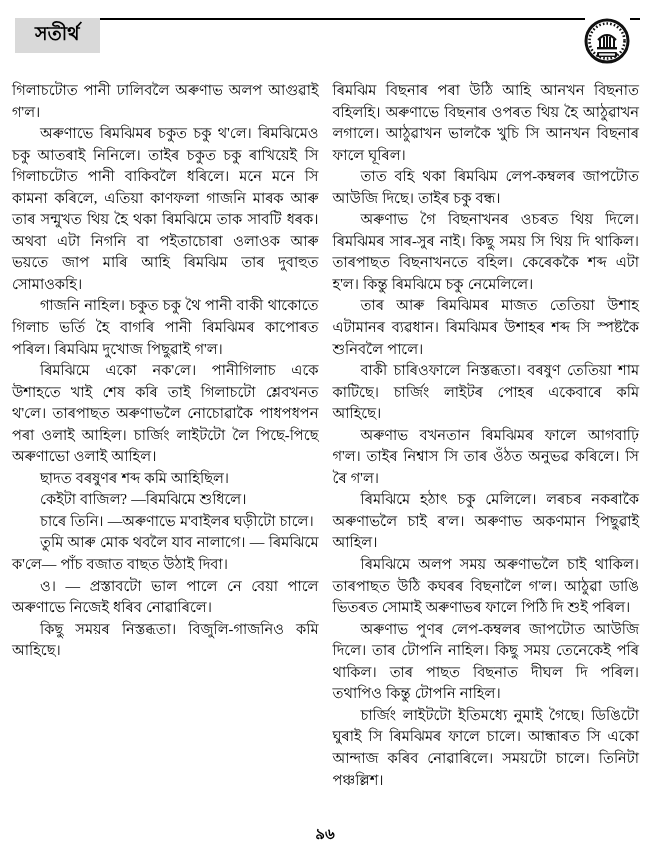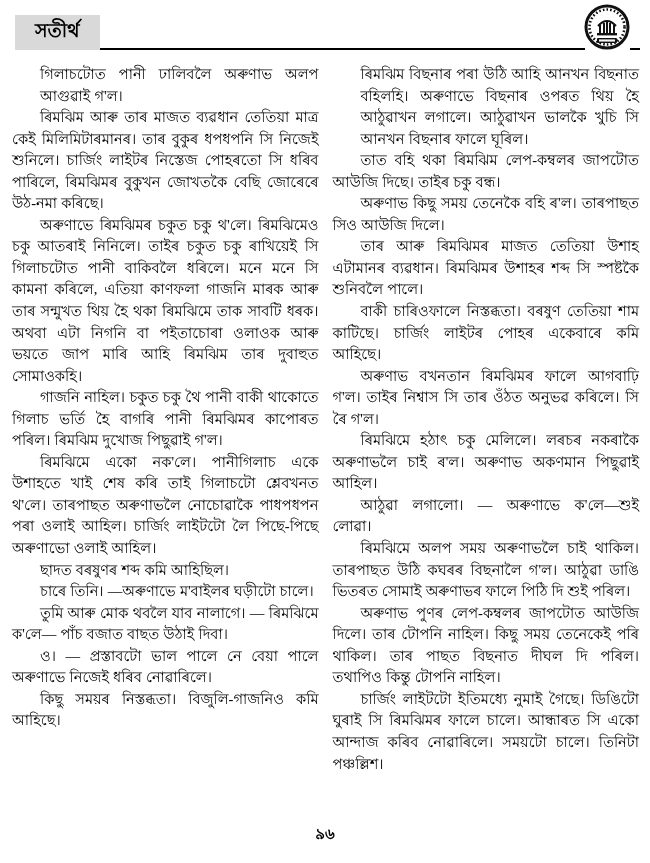--- a/index.html
+++ b/index.html
@@ -9,22 +9,22 @@
     margin:0 auto;
     background:#ffffff;
     color:#000;
     font-family:"Liberation Serif","DejaVu Serif",serif;
     overflow:hidden;
     box-sizing:border-box;
   }
   
   .header {
     display:flex;
-    align-items:flex-end;
-    padding:2px 10px 0 15px;
+    align-items:flex-start;
+    padding:18px 10px 0 15px;
     height:48px;
     box-sizing:content-box;
   }
   .title-box {
     background:#d9d9d9;
     padding:5px 20px 7px 20px;
     font-size:19px;
     font-weight:bold;
     line-height:1.2;
     white-space:nowrap;
@@ -53,21 +53,21 @@
     line-height:21.55px;
     text-align:justify;
     font-weight:500;
     letter-spacing:0;
   }
   .column p.para {
     margin:0;
     text-indent:28px;
     word-spacing:0.5px;
   }
-  .column p.para.noindent { text-indent:0;margin-left:28px; }
+  .column p.para.noindent { text-indent:0; }
   
   .page-number {
     position:absolute;
     left:0; right:0;
     bottom:16px;
     text-align:center;
     font-size:15px;
     font-weight:bold;
     margin-top:17px;
   }
@@ -96,39 +96,38 @@
         <rect x="13" y="34" width="20" height="5" rx="1" fill="#111"></rect>
         <rect x="15" y="35.4" width="16" height="2.2" fill="#f2f2f2"></rect>
       </svg>
     </div>
     <div class="header-rule short"></div>
   </div>
 
   <div class="columns">
     <div class="column">
         <p class="para noindent">গিলাচটোত পানী ঢালিবলৈ অৰুণাভ অলপ আগুৱাই গ'ল।</p>
-        <p class="para">ৰিমঝিম আৰু তাৰ মাজত ব্যৱধান তেতিয়া মাত্ৰ কেই মিলিমিটাৰমানৰ। তাৰ বুকুৰ ধপধপনি সি নিজেই শুনিলে। চাৰ্জিং লাইটৰ নিস্তেজ পোহৰতো সি ধৰিব পাৰিলে, ৰিমঝিমৰ বুকুখন জোখতকৈ বেছি জোৰেৰে উঠ-নমা কৰিছে।</p>
         <p class="para">অৰুণাভে ৰিমঝিমৰ চকুত চকু থ'লে। ৰিমঝিমেও চকু আতৰাই নিনিলে। তাইৰ চকুত চকু ৰাখিয়েই সি গিলাচটোত পানী বাকিবলৈ ধৰিলে। মনে মনে সি কামনা কৰিলে, এতিয়া কাণফলা গাজনি মাৰক আৰু তাৰ সন্মুখত থিয় হৈ থকা ৰিমঝিমে তাক সাবটি ধৰক। অথবা এটা নিগনি বা পইতাচোৰা ওলাওক আৰু ভয়তে জাপ মাৰি আহি ৰিমঝিম তাৰ দুবাহুত সোমাওকহি।</p>
         <p class="para">গাজনি নাহিল। চকুত চকু থৈ পানী বাকী থাকোতে গিলাচ ভৰ্তি হৈ বাগৰি পানী ৰিমঝিমৰ কাপোৰত পৰিল। ৰিমঝিম দুখোজ পিছুৱাই গ'ল।</p>
         <p class="para">ৰিমঝিমে একো নক'লে। পানীগিলাচ একে উশাহতে খাই শেষ কৰি তাই গিলাচটো শ্লেবখনত থ'লে। তাৰপাছত অৰুণাভলৈ নোচোৱাকৈ পাধপধপন পৰা ওলাই আহিল। চাৰ্জিং লাইটটো লৈ পিছে-পিছে অৰুণাভো ওলাই আহিল।</p>
         <p class="para">ছাদত বৰষুণৰ শব্দ কমি আহিছিল।</p>
+        <p class="para">কেইটা বাজিল? —ৰিমঝিমে শুধিলে।</p>
         <p class="para">চাৰে তিনি। —অৰুণাভে ম'বাইলৰ ঘড়ীটো চালে।</p>
         <p class="para">তুমি আৰু মোক থবলৈ যাব নালাগে। — ৰিমঝিমে ক'লে— পাঁচ বজাত বাছত উঠাই দিবা।</p>
         <p class="para">ও। — প্ৰস্তাবটো ভাল পালে নে বেয়া পালে অৰুণাভে নিজেই ধৰিব নোৱাৰিলে।</p>
         <p class="para">কিছু সময়ৰ নিস্তব্ধতা। বিজুলি-গাজনিও কমি আহিছে।</p>
       </div>
     <div class="column">
         <p class="para noindent">ৰিমঝিম বিছনাৰ পৰা উঠি আহি আনখন বিছনাত বহিলহি। অৰুণাভে বিছনাৰ ওপৰত থিয় হৈ আঠুৱাখন লগালে। আঠুৱাখন ভালকৈ খুচি সি আনখন বিছনাৰ ফালে ঘূৰিল।</p>
         <p class="para">তাত বহি থকা ৰিমঝিম লেপ-কম্বলৰ জাপটোত আউজি দিছে। তাইৰ চকু বন্ধ।</p>
-        <p class="para">অৰুণাভ কিছু সময় তেনেকৈ বহি ৰ'ল। তাৰপাছত সিও আউজি দিলে।</p>
+        <p class="para">অৰুণাভ গৈ বিছনাখনৰ ওচৰত থিয় দিলে। ৰিমঝিমৰ সাৰ-সুৰ নাই। কিছু সময় সি থিয় দি থাকিল। তাৰপাছত বিছনাখনতে বহিল। কেৰেককৈ শব্দ এটা হ'ল। কিন্তু ৰিমঝিমে চকু নেমেলিলে।</p>
         <p class="para">তাৰ আৰু ৰিমঝিমৰ মাজত তেতিয়া উশাহ এটামানৰ ব্যৱধান। ৰিমঝিমৰ উশাহৰ শব্দ সি স্পষ্টকৈ শুনিবলৈ পালে।</p>
         <p class="para">বাকী চাৰিওফালে নিস্তব্ধতা। বৰষুণ তেতিয়া শাম কাটিছে। চাৰ্জিং লাইটৰ পোহৰ একেবাৰে কমি আহিছে।</p>
         <p class="para">অৰুণাভ বখনতান ৰিমঝিমৰ ফালে আগবাঢ়ি গ'ল। তাইৰ নিশ্বাস সি তাৰ ওঁঠত অনুভৱ কৰিলে। সি ৰৈ গ'ল।</p>
         <p class="para">ৰিমঝিমে হঠাৎ চকু মেলিলে। লৰচৰ নকৰাকৈ অৰুণাভলৈ চাই ৰ'ল। অৰুণাভ অকণমান পিছুৱাই আহিল।</p>
-        <p class="para">আঠুৱা লগালো। — অৰুণাভে ক'লে—শুই লোৱা।</p>
         <p class="para">ৰিমঝিমে অলপ সময় অৰুণাভলৈ চাই থাকিল। তাৰপাছত উঠি কঘৰৰ বিছনালৈ গ'ল। আঠুৱা ডাঙি ভিতৰত সোমাই অৰুণাভৰ ফালে পিঠি দি শুই পৰিল।</p>
         <p class="para">অৰুণাভ পুণৰ লেপ-কম্বলৰ জাপটোত আউজি দিলে। তাৰ টোপনি নাহিল। কিছু সময় তেনেকেই পৰি থাকিল। তাৰ পাছত বিছনাত দীঘল দি পৰিল। তথাপিও কিন্তু টোপনি নাহিল।</p>
         <p class="para">চাৰ্জিং লাইটটো ইতিমধ্যে নুমাই গৈছে। ডিঙিটো ঘুৰাই সি ৰিমঝিমৰ ফালে চালে। আন্ধাৰত সি একো আন্দাজ কৰিব নোৱাৰিলে। সময়টো চালে। তিনিটা পঞ্চল্লিশ।</p>
       </div>
   </div>
 
   <div class="page-number">৯৬</div>
 
 </div>
 

